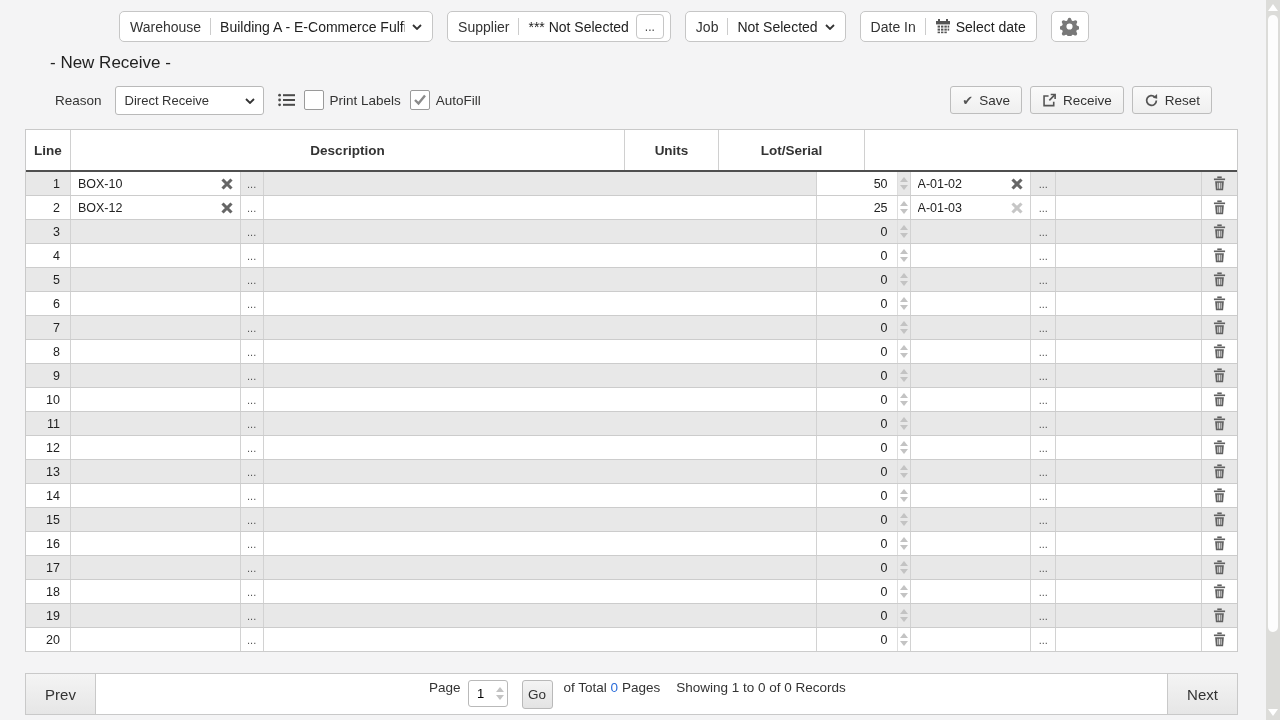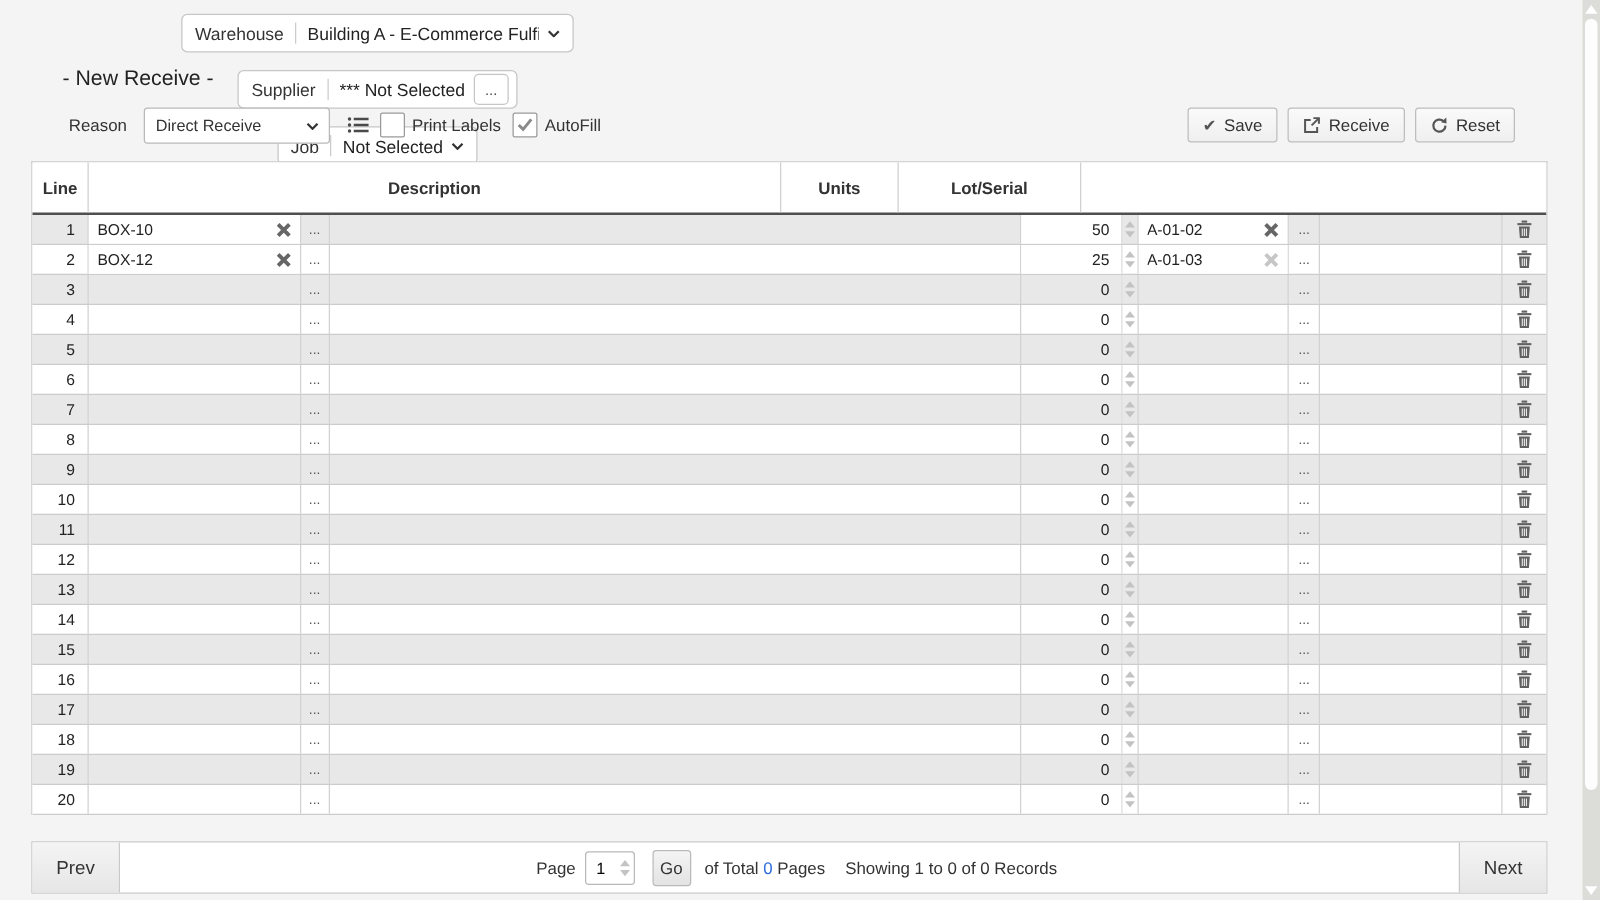--- a/index.html
+++ b/index.html
@@ -1,21 +1,21 @@
 <!DOCTYPE html>
 <html><head>
 <meta charset="utf-8">
 <style>
   * { margin:0; padding:0; box-sizing:border-box; }
   html,body { width:1280px; height:720px; overflow:hidden; }
   body { background:#f4f4f5; font-family:"Liberation Sans", sans-serif; color:#333; font-size:13px; }
   .app { position:relative; width:1280px; height:720px; }
 
   
-  .toolbar { position:absolute; left:145px; top:11px; display:flex; gap:14px; align-items:center;flex-direction:column; }
+  .toolbar { position:absolute; left:119px; top:11px; display:flex; gap:14px; align-items:center; }
   .tb-group { display:flex; align-items:center; height:31px; background:#fff; border:1px solid #c6c6c6;
               border-radius:5px; padding:0 10px; font-size:14px; white-space:nowrap; }
   .tb-label { color:#333; }
   .tb-divider { width:1px; height:17px; background:#ccc; margin:0 9px; }
   .tb-value { color:#222; display:flex; align-items:center; gap:5px; }
   .tb-trunc { max-width:185px; overflow:hidden; text-overflow:clip; display:inline-block; vertical-align:middle; }
   .caret { margin-left:2px; flex:0 0 auto; }
   .mini-btn { height:25px; min-width:28px; background:#fff; border:1px solid #c6c6c6; border-radius:4px;
               display:flex; align-items:center; justify-content:center; font-size:12px; color:#444;
               margin-left:7px; margin-right:-4px; cursor:pointer; }
@@ -71,21 +71,21 @@
   .tri-up   { width:0; height:0; border-left:4px solid transparent; border-right:4px solid transparent; border-bottom:5px solid #c3c3c3; }
   .tri-down { width:0; height:0; border-left:4px solid transparent; border-right:4px solid transparent; border-top:5px solid #c3c3c3; }
 
   
   .footer { position:absolute; left:25px; top:673px; width:1213px; height:42px; background:#fff;
             border:1px solid #c9c9c9; display:flex; align-items:center; }
   .nav-btn { width:70px; height:100%; background:linear-gradient(#f4f4f4,#e6e6e6); display:flex;
              align-items:center; justify-content:center; font-size:15px; color:#333; cursor:pointer; }
   .nav-prev { border-right:1px solid #c9c9c9; }
   .nav-next { border-left:1px solid #c9c9c9; margin-left:auto; }
-  .footer-center { position:absolute; left:403px; display:flex; align-items:center; font-size:13.5px; }
+  .footer-center { position:absolute; left:403px; display:flex; font-size:13.5px; }
   .page-word { margin-right:7px; }
   .page-input-wrap { position:relative; width:40px; height:27px; border:1px solid #b9b9b9; border-radius:3px;
                      background:#fff; margin-right:14px; }
   .page-input-wrap input { width:24px; height:100%; border:none; outline:none; text-align:center;
                            font-family:"Liberation Sans",sans-serif; font-size:13px; background:transparent; }
   .pg-spin { position:absolute; right:3px; top:0; height:100%; display:flex; flex-direction:column;
              justify-content:center; gap:3px; cursor:pointer; }
   .go-btn { width:31px; height:29px; background:linear-gradient(#f4f4f4,#e3e3e3); border:1px solid #b9b9b9;
             border-radius:3px; display:flex; align-items:center; justify-content:center; font-size:13.5px;
             cursor:pointer; margin-right:11px; }

